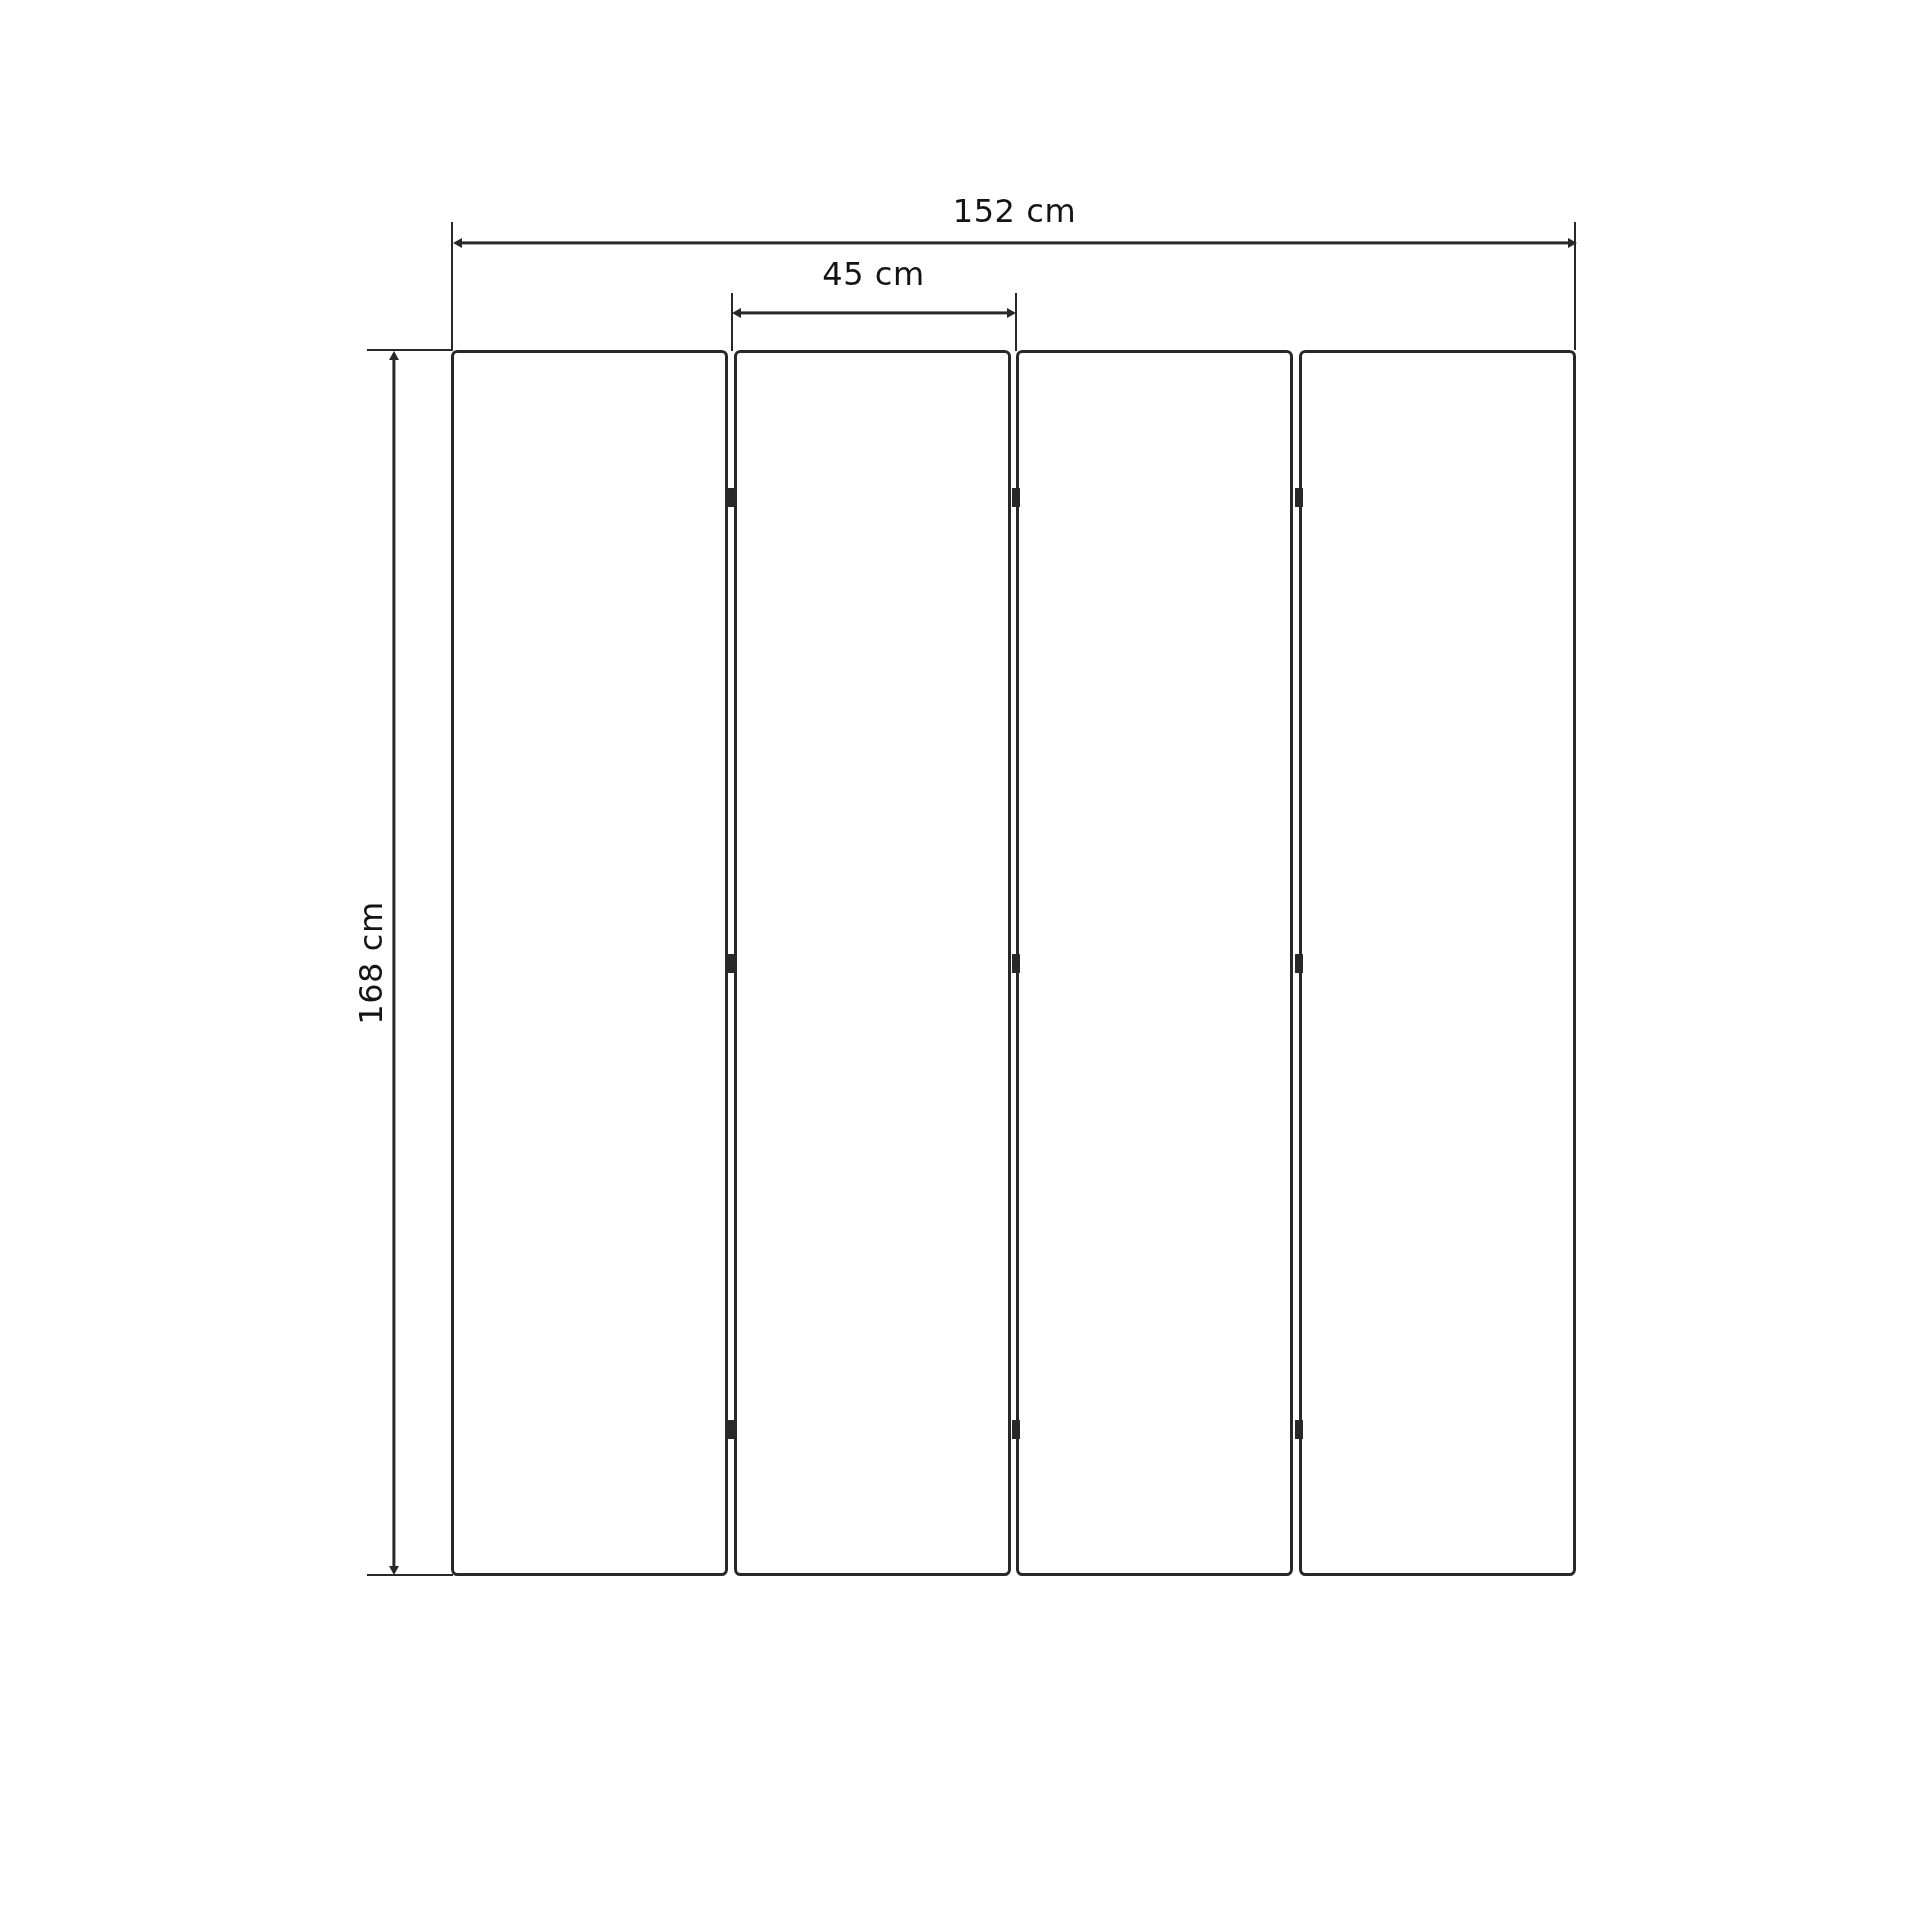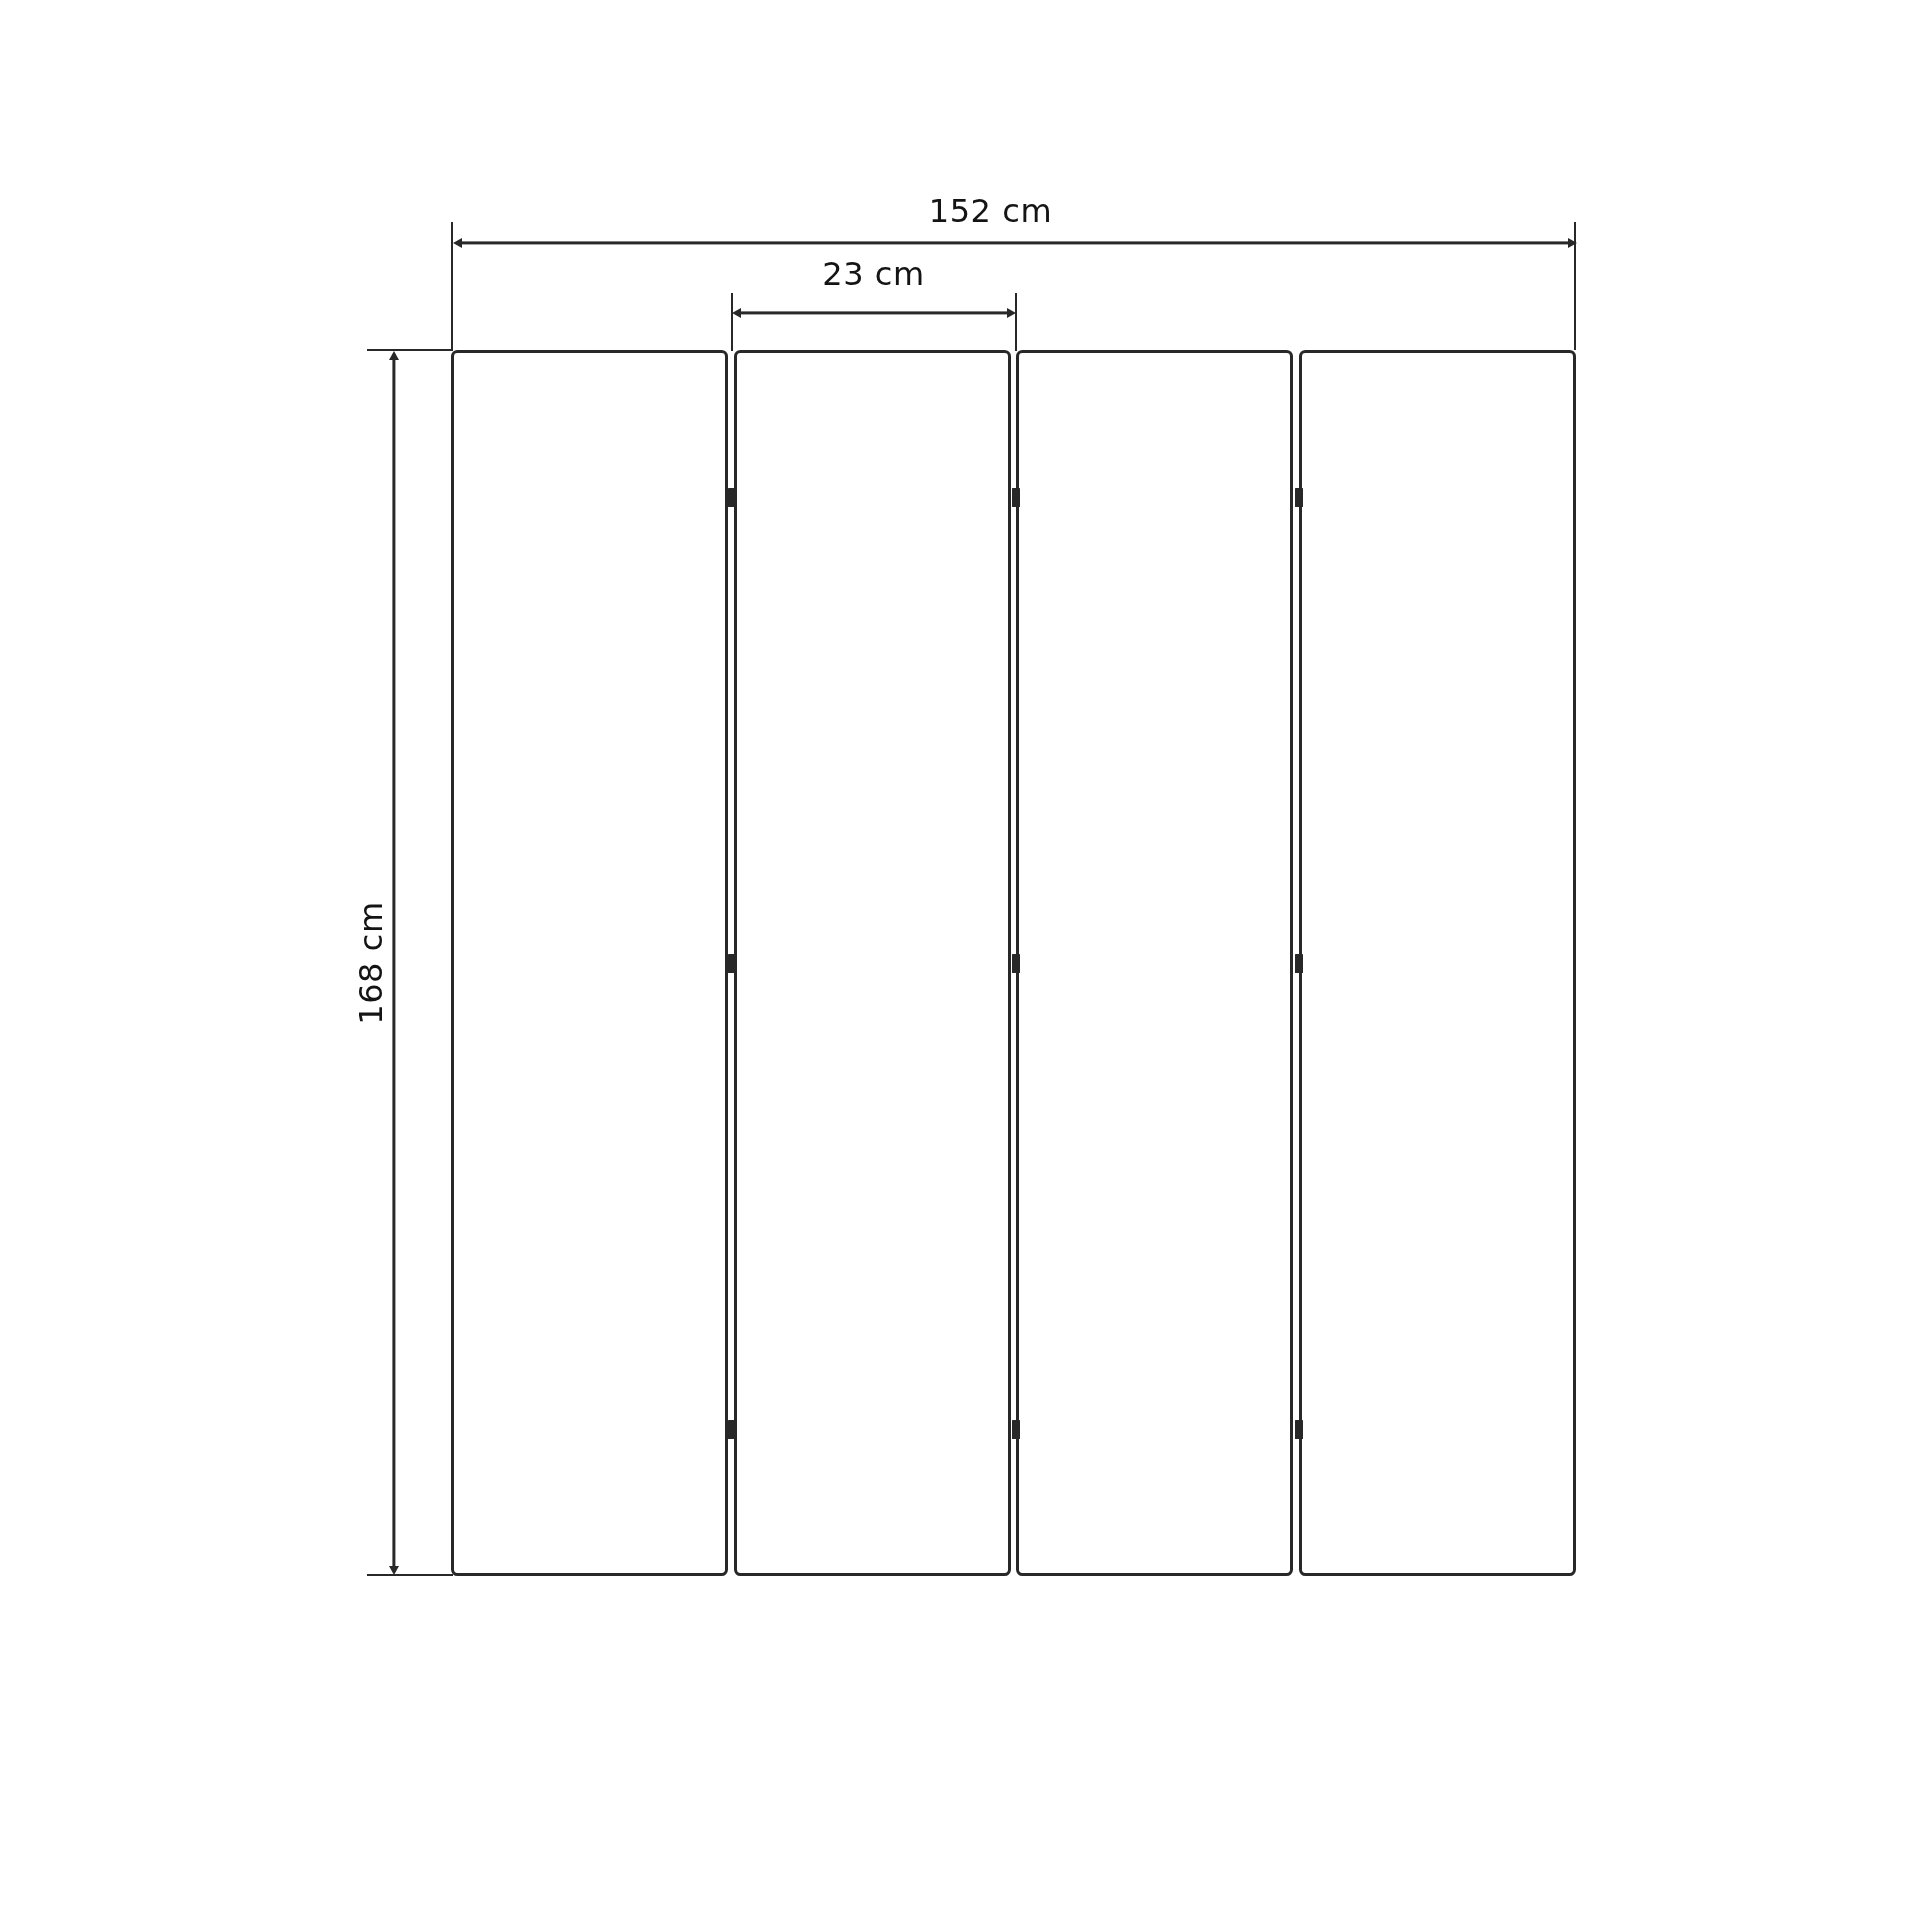--- a/index.html
+++ b/index.html
@@ -75,21 +75,21 @@
     letter-spacing:0.6px;
     color:var(--text);
     white-space:nowrap;
   }
   .dim-label.rot{ transform:rotate(-90deg); }
 
   
   #ext-152-left { left:451px;  top:222px; height:128px; }
   #ext-152-right{ left:1574px; top:222px; height:128px; }
   #dim-152      { left:453px;  top:237px; width:1124px; }
-  #label-152    { left:830px; top:193px;text-align:right; }
+  #label-152    { left:854px; top:193px;text-align:right; }
 
   #ext-38-left  { left:731px; top:293px; height:58px; }
   #ext-38-right { left:1015px; top:293px; height:58px; }
   #dim-38       { left:732px; top:307px; width:284px; }
   #label-38     { left:713px; top:256px; }
 
   #ext-168-top   { left:367px; top:349px;  width:86px; }
   #ext-168-bottom{ left:367px; top:1574px; width:86px; }
   #dim-168       { left:388px; top:351px;  height:1224px; }
   #label-168     { left:210px; top:945px; }
@@ -125,21 +125,21 @@
   </div>
   <div class="dim-label" id="label-152">152 cm</div>
 
   <div class="ext v" id="ext-38-left"></div>
   <div class="ext v" id="ext-38-right"></div>
   <div class="dim h" id="dim-38">
     <span class="arr left"></span>
     <span class="shaft"></span>
     <span class="arr right"></span>
   </div>
-  <div class="dim-label" id="label-38">23 cm</div>
+  <div class="dim-label" id="label-38">45 cm</div>
 
   <div class="ext h" id="ext-168-top"></div>
   <div class="ext h" id="ext-168-bottom"></div>
   <div class="dim v" id="dim-168">
     <span class="arr up"></span>
     <span class="shaft"></span>
     <span class="arr down"></span>
   </div>
   <div class="dim-label rot" id="label-168">168 cm</div>
 

